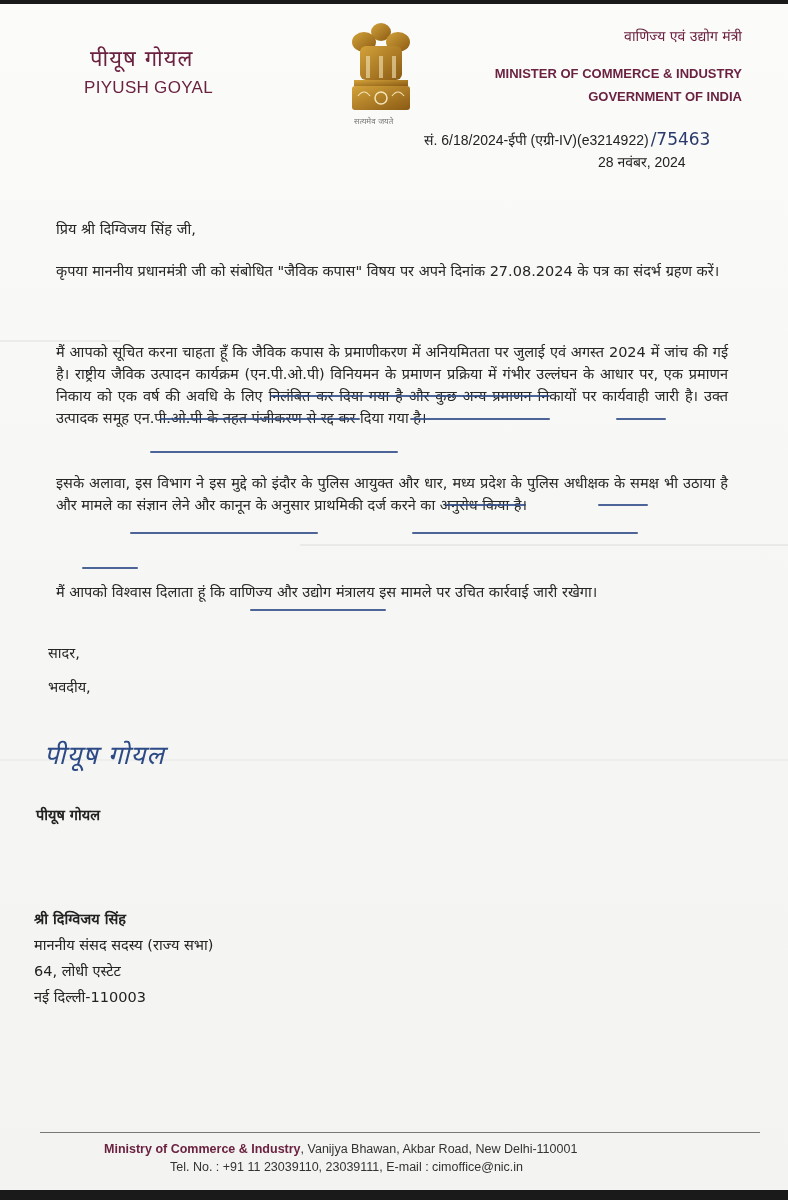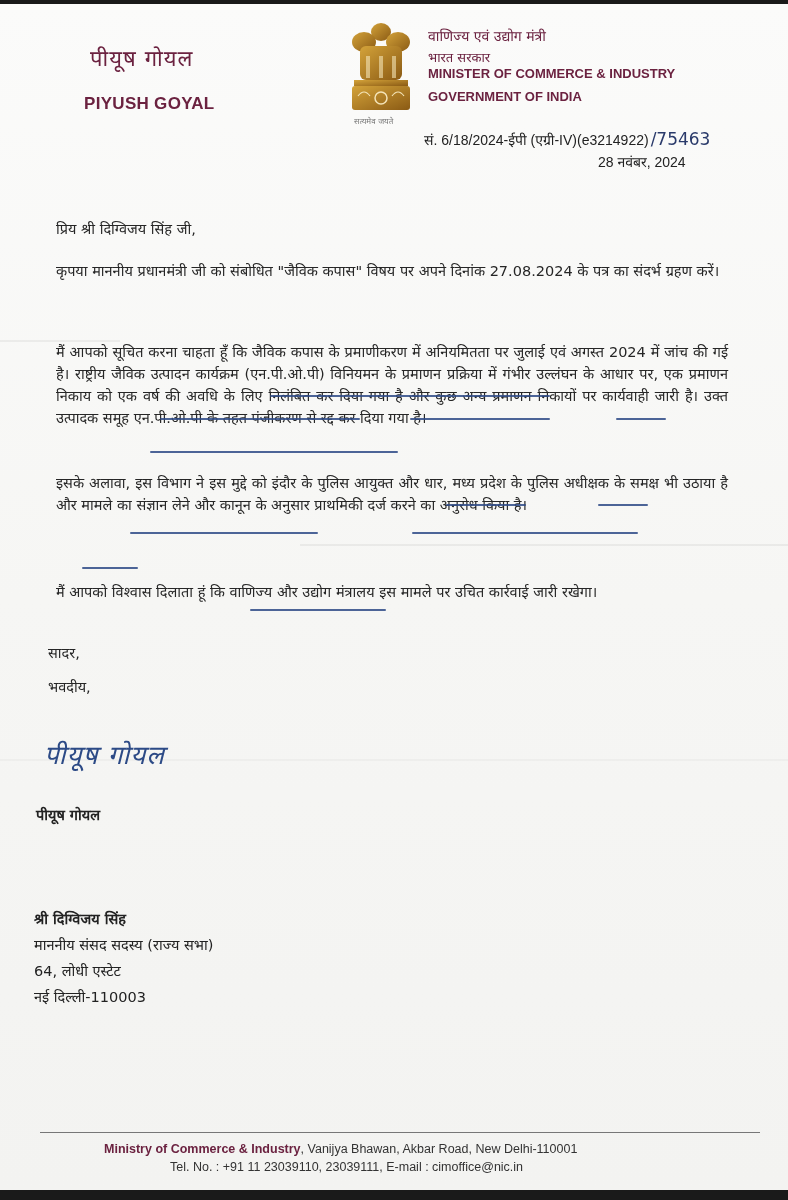--- a/index.html
+++ b/index.html
@@ -10,24 +10,24 @@
     position:relative;
   }
   .page {
     position:absolute; left:0; top:4px; width:788px; height:1186px;
     background:linear-gradient(180deg,#fbfbfa 0%,#f6f6f4 50%,#f3f3f1 100%);
     overflow:hidden;
   }
   .crease { position:absolute; height:2px; background:rgba(0,0,0,0.05); }
   .abs { position:absolute; }
   .hname-hi { left:90px; top:38px; font-size:22px; color:#6b2240; letter-spacing:1px; font-family:"DejaVu Serif", serif; }
-  .hname-en { left:84px; top:90px; font-size:17px; font-weight:bold; color:#6b2240; font-family:"Liberation Sans", sans-serif; letter-spacing:0.3px;text-align:center; }
+  .hname-en { left:84px; top:74px; font-size:17px; font-weight:normal; color:#6b2240; font-family:"Liberation Sans", sans-serif; letter-spacing:0.3px;text-align:center; }
   .emblem { left:346px; top:12px; width:70px; height:110px; }
   .motto { left:354px; top:111px; font-size:8px; color:#777;text-align:right; }
-  .rt { right:30px; width:330px; text-align:left; color:#6b2240; }
+  .rt { right:46px; width:330px; text-align:right; color:#6b2240; }
   .rt1 { top:22px; font-size:14px; font-family:"DejaVu Serif", serif; }
   .rt2 { top:44px; font-size:13px; font-family:"DejaVu Serif", serif; }
   .rt3 { top:62px; font-size:13px; font-weight:bold; font-family:"Liberation Sans", sans-serif; }
   .rt4 { top:85px; font-size:13px; font-weight:bold; font-family:"Liberation Sans", sans-serif; }
   .refline { left:424px; top:125px; font-size:14px; color:#222; font-family:"Liberation Sans", sans-serif; }
   .hand-num { font-family:"DejaVu Sans", sans-serif; color:#2a3a6a; font-size:17px; margin-left:2px; }
   .dateline { left:598px; top:148px; font-size:14px; color:#222; font-family:"Liberation Sans", sans-serif; }
   .body-text { color:#262626; font-size:14.5px; font-family:"DejaVu Sans", sans-serif; line-height:22px; }
   .salute { left:56px; top:214px; }
   .para { left:56px; width:672px; text-align:justify; }
@@ -74,21 +74,20 @@
     <rect x="46" y="40" width="4" height="22" fill="#f4e4b8" opacity="0.6"></rect>
     <rect x="8" y="64" width="54" height="6" fill="url(#g)"></rect>
     <rect x="6" y="70" width="58" height="24" rx="3" fill="url(#g)"></rect>
     <circle cx="35" cy="82" r="6" fill="none" stroke="#f4e4b8" stroke-width="1.5"></circle>
     <path d="M12 80 q6 -8 12 0" fill="none" stroke="#f4e4b8" stroke-width="1.2"></path>
     <path d="M46 80 q6 -8 12 0" fill="none" stroke="#f4e4b8" stroke-width="1.2"></path>
   </svg>
   <div class="abs motto">सत्यमेव जयते</div>
 
   <div class="abs rt rt1">वाणिज्य एवं उद्योग मंत्री</div>
-  <div class="abs rt rt2">भारत सरकार</div>
   <div class="abs rt rt3">MINISTER OF COMMERCE &amp; INDUSTRY</div>
   <div class="abs rt rt4">GOVERNMENT OF INDIA</div>
 
   <div class="abs refline">
     <span>सं. 6/18/2024-ईपी (एग्री-IV)(e3214922)</span><span class="hand-num">/75463</span>
   </div>
   <div class="abs dateline">28 नवंबर, 2024</div>
 
   <div class="abs body-text salute">प्रिय श्री दिग्विजय सिंह जी,</div>
   <div class="abs body-text para p1">कृपया माननीय प्रधानमंत्री जी को संबोधित "जैविक कपास" विषय पर अपने दिनांक 27.08.2024 के पत्र का संदर्भ ग्रहण करें।</div>

